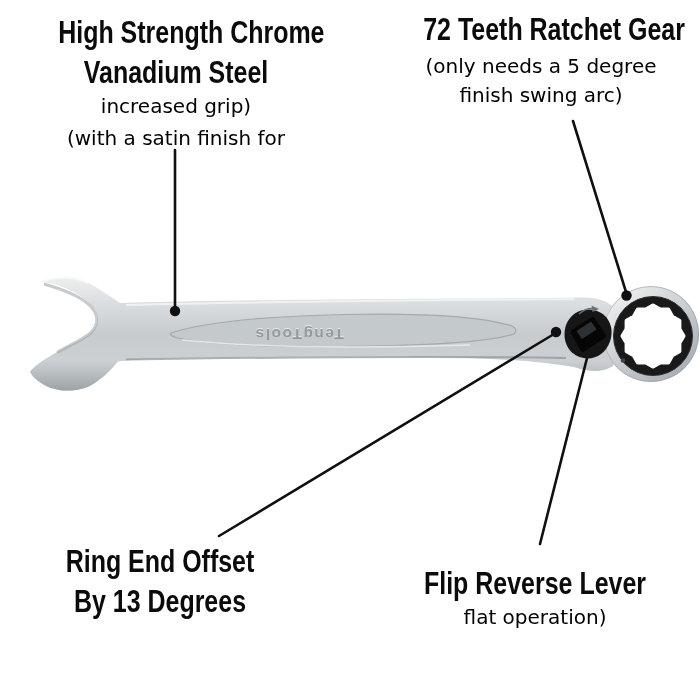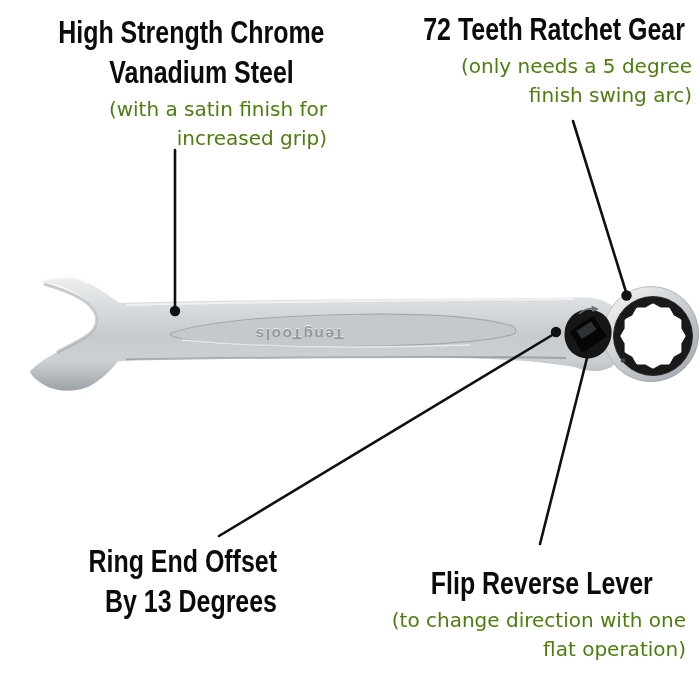--- a/index.html
+++ b/index.html
@@ -1,28 +1,28 @@
 <!DOCTYPE html>
 <html><head>
 <meta charset="utf-8">
 <style>
   html,body{margin:0;padding:0;background:#ffffff;}
   .stage{
     position:relative;width:700px;height:700px;background:#ffffff;overflow:hidden;
     font-family:"Liberation Sans",sans-serif;
   }
   .art{position:absolute;left:0;top:0;width:700px;height:700px;}
-  .anno{position:absolute;text-align:right;color:#0e0e0e;}
+  .anno{position:absolute;text-align:center;color:#0e0e0e;}
   .anno .t{
     font-family:"Liberation Sans",sans-serif;font-weight:700;font-size:32px;line-height:40px;
     transform:scaleX(0.78);transform-origin:50% 50%;white-space:nowrap;color:#0b0b0b;
   }
   .anno .n{
     font-family:"DejaVu Sans",sans-serif;font-size:20px;line-height:29px;
-    white-space:nowrap;color:#4d7c0f;
+    white-space:nowrap;color:#000000;
   }
   .anno .n.first{margin-top:3px;}
 </style>
 </head>
 <body>
 
 <div class="stage">
 
   <svg class="art" viewBox="0 0 700 700">
     <defs>
@@ -115,34 +115,33 @@
     <g fill="#101010">
       <circle cx="175" cy="311" r="5.2"></circle>
       <circle cx="626.5" cy="295.5" r="5.2"></circle>
       <circle cx="556" cy="332" r="5.2"></circle>
     </g>
   </svg>
 
   <div class="anno" style="left:25px;top:12px;width:302px;">
     <div class="t">High Strength Chrome</div>
     <div class="t">Vanadium Steel</div>
+    <div class="n">increased grip)</div>
     <div class="n first">(with a satin finish for</div>
-    <div class="n">increased grip)</div>
   </div>
 
   <div class="anno" style="left:390px;top:9px;width:302px;">
     <div class="t">72 Teeth Ratchet Gear</div>
     <div class="n first">(only needs a 5 degree</div>
     <div class="n">finish swing arc)</div>
   </div>
 
   <div class="anno" style="left:10px;top:541px;width:300px;">
     <div class="t">Ring End Offset</div>
     <div class="t">By 13 Degrees</div>
   </div>
 
   <div class="anno" style="left:384px;top:563px;width:302px;">
     <div class="t">Flip Reverse Lever</div>
-    <div class="n first">(to change direction with one</div>
     <div class="n">flat operation)</div>
   </div>
 
 </div>
 
 </body></html>

